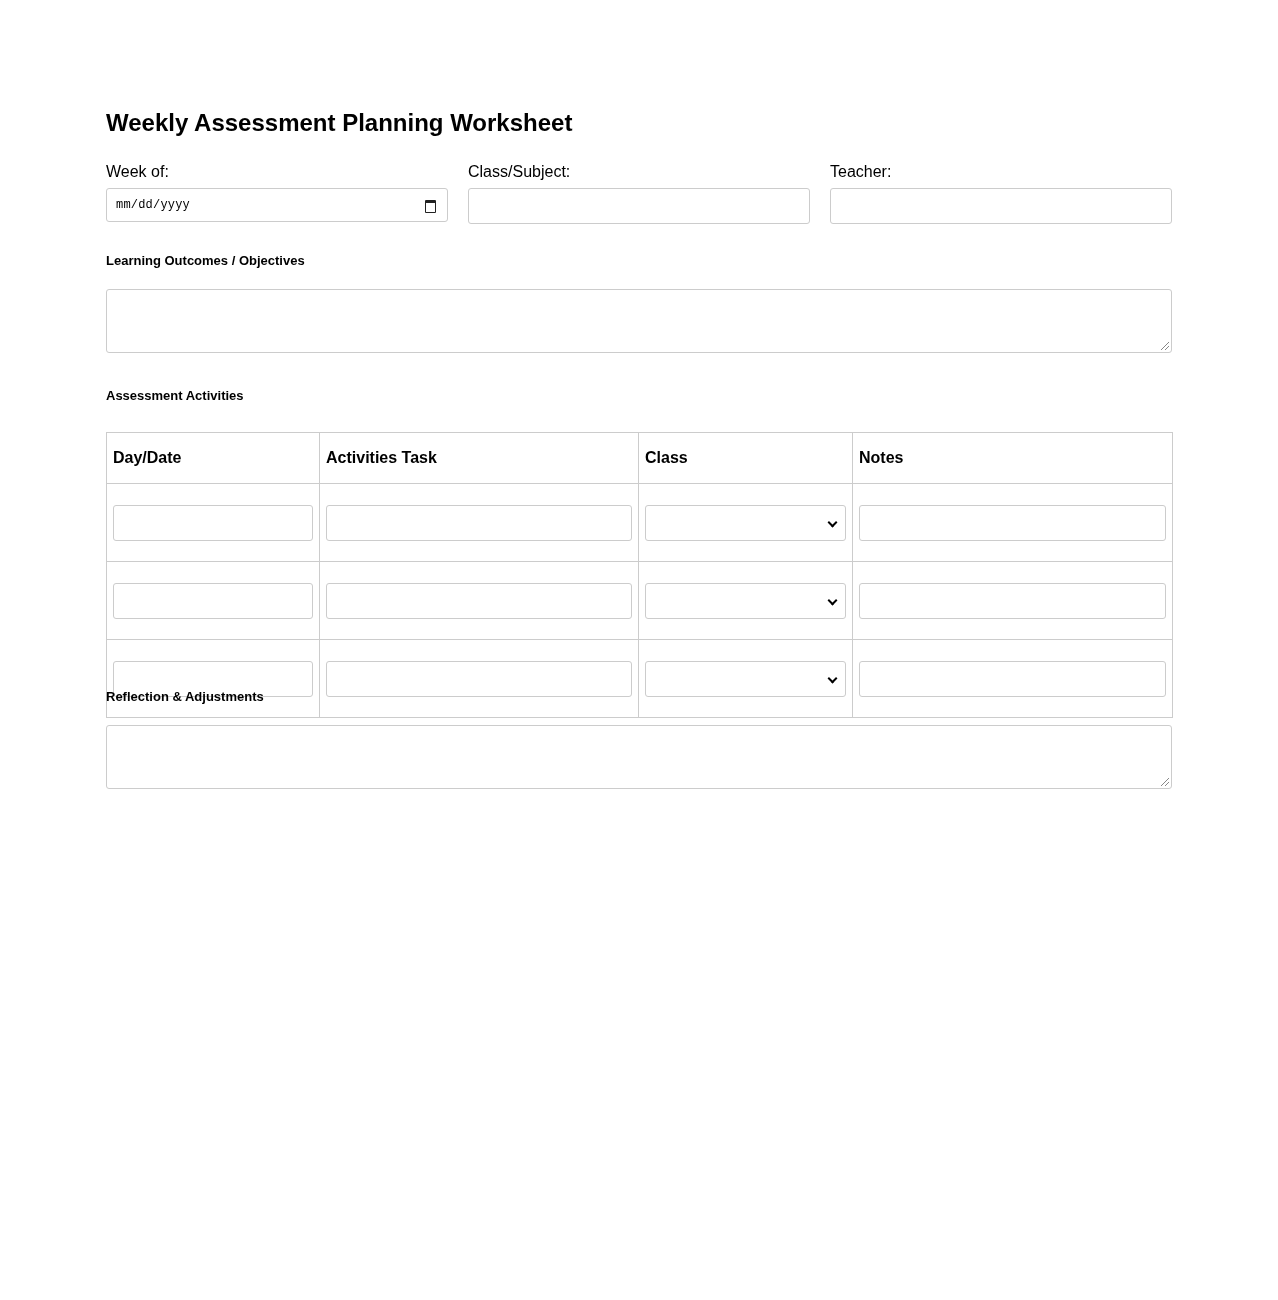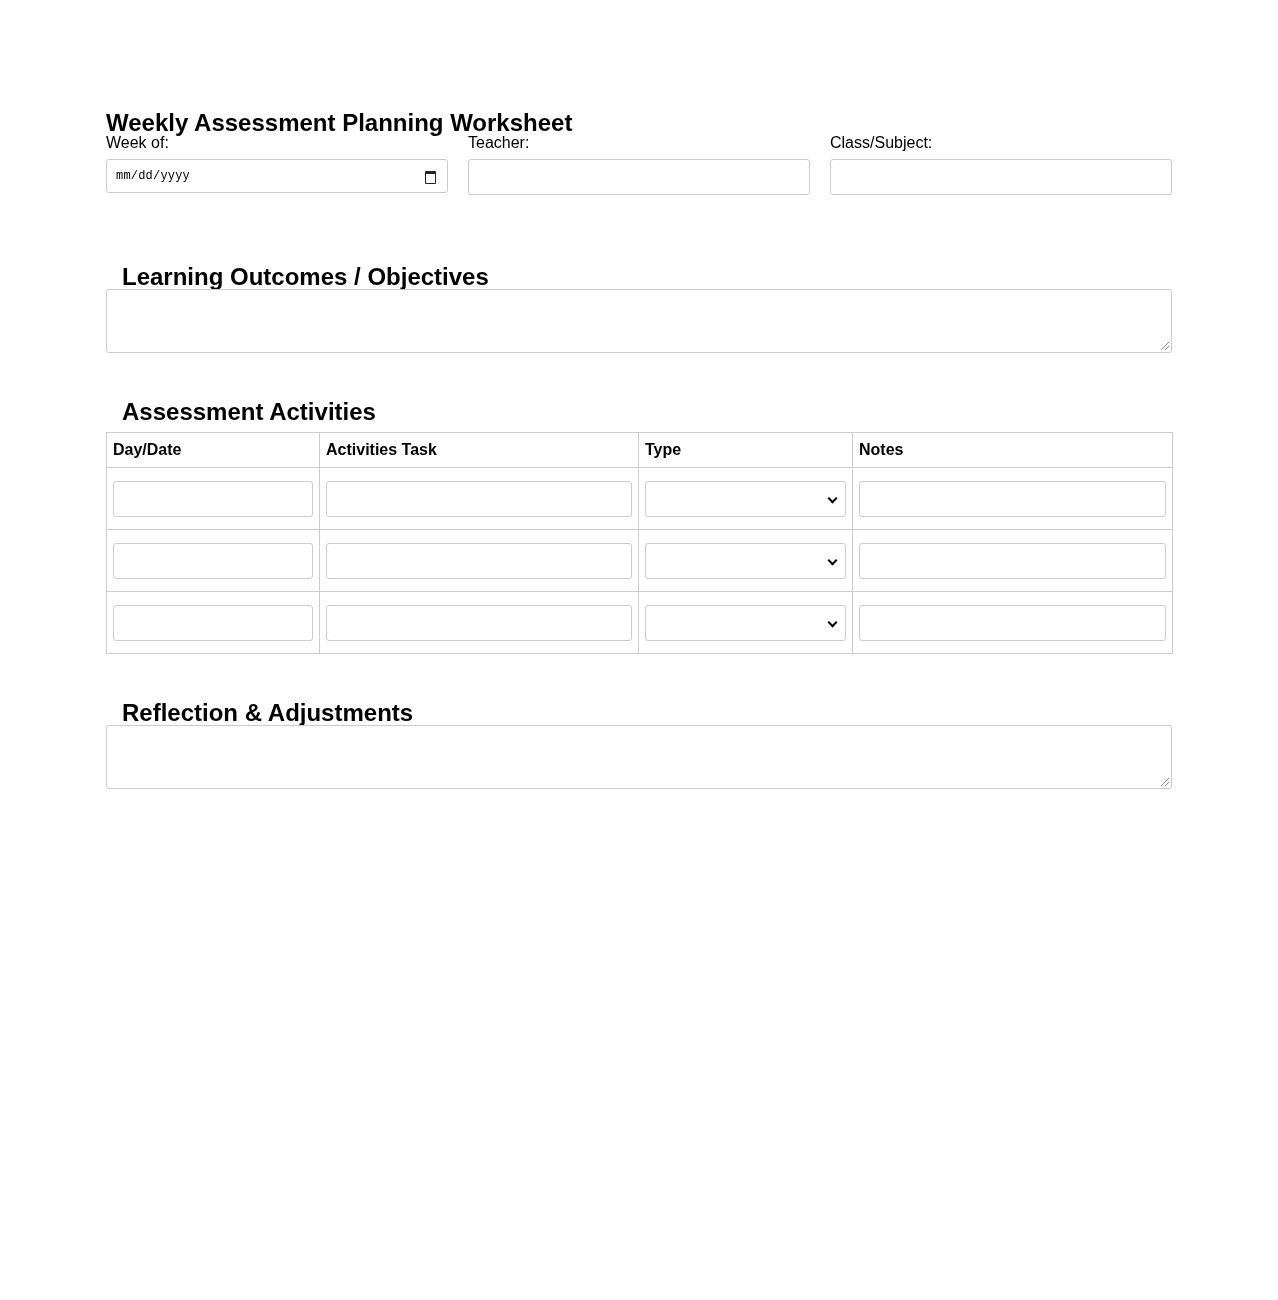--- a/index.html
+++ b/index.html
@@ -7,53 +7,53 @@
     width: 1278px; height: 1300px;
     font-family: "Liberation Sans", sans-serif;
     color: #000;
   }
   .container { position: absolute; left: 106px; top: 0; width: 1066px; }
   h1 {
     position: absolute; top: 104px; left: 0; margin: 0;
     font-size: 24px; font-weight: bold; line-height: 38px; white-space: nowrap;
   }
   .info-row {
-    position: absolute; top: 134px; left: 0; width: 1066px;
+    position: absolute; top: 163px; left: 0; width: 1066px;
     display: flex; gap: 20px;
   }
   .info-field { flex: 1; display: flex; flex-direction: column; }
   .info-field label { font-size: 16px; line-height: 18px; margin-bottom: 7px; }
   .info-field .box {
     height: 34px; border: 1px solid #cccccc; border-radius: 3px;
     box-sizing: border-box; background: #fff; position: relative;
     font-family: "Liberation Mono", monospace; font-size: 12px;
   }
   .info-field .box.tall { height: 36px; }
   .date-ph { position: absolute; left: 9px; top: 9px; color: #000; letter-spacing: 0.2px; }
   .cal-icon {
     position: absolute; right: 11px; top: 11px; width: 9px; height: 9px;
     border: 1.5px solid #222; border-top-width: 3px; border-radius: 1px; box-sizing: content-box;
   }
   h2 {
-    position: absolute; left: 0; margin: 16px;
-    font-size: 24px; font-weight: bold; line-height: 24px; white-space: nowrap;
+    position: absolute; left: 0; margin: 0;
+    font-size: 13px; font-weight: bold; line-height: 24px; white-space: nowrap;
   }
   .textarea {
     position: absolute; left: 0; width: 1066px; height: 64px;
     border: 1px solid #cccccc; border-radius: 3px; box-sizing: border-box; background: #fff;
   }
   .grip {
     position: absolute; right: 2px; bottom: 2px; width: 8px; height: 8px;
     background: linear-gradient(135deg, transparent 45%, #888 45%, #888 55%, transparent 55%, transparent 70%, #888 70%, #888 80%, transparent 80%);
   }
   table {
     position: absolute; top: 432px; left: 0; width: 1066px;
     border-collapse: collapse; table-layout: fixed;
   }
-  th, td { border: 1px solid #cccccc; padding: 0 6px; text-align: left; }
+  th, td { border: 1px solid #cccccc; padding: 8px 6px; text-align: left; }
   th { height: 34px; font-size: 16px; font-weight: bold; }
   td { height: 61px; }
   .cell-input {
     display: block; height: 36px; border: 1px solid #cccccc; border-radius: 3px;
     box-sizing: border-box; background: #fff; position: relative;
   }
   .chev {
     position: absolute; right: 9px; top: 13px; width: 5px; height: 5px;
     border-right: 2px solid #000; border-bottom: 2px solid #000; transform: rotate(45deg);
   }
@@ -66,25 +66,25 @@
 
   <div class="info-row">
     <div class="info-field">
       <label>Week of:</label>
       <div class="box">
         <span class="date-ph">mm/dd/yyyy</span>
         <span class="cal-icon"></span>
       </div>
     </div>
     <div class="info-field">
-      <label>Teacher:</label>
+      <label>Class/Subject:</label>
       <div class="box tall"></div>
     </div>
     <div class="info-field">
-      <label>Class/Subject:</label>
+      <label>Teacher:</label>
       <div class="box tall"></div>
     </div>
   </div>
 
   <h2 style="top:249px">Learning Outcomes / Objectives</h2>
   <div class="textarea" style="top:289px">
     <span class="grip"></span>
   </div>
 
   <h2 style="top:384px">Assessment Activities</h2>
@@ -92,21 +92,21 @@
     <colgroup>
       <col style="width:213px">
         <col style="width:319px">
         <col style="width:214px">
         <col style="width:320px">
     </colgroup>
     <thead>
       <tr>
         <th>Day/Date</th>
         <th>Activities Task</th>
-        <th>Type</th>
+        <th>Class</th>
         <th>Notes</th>
       </tr>
     </thead>
     <tbody>
       <tr>
         <td>
             <span class="cell-input"></span>
           </td>
         <td>
             <span class="cell-input"></span>

